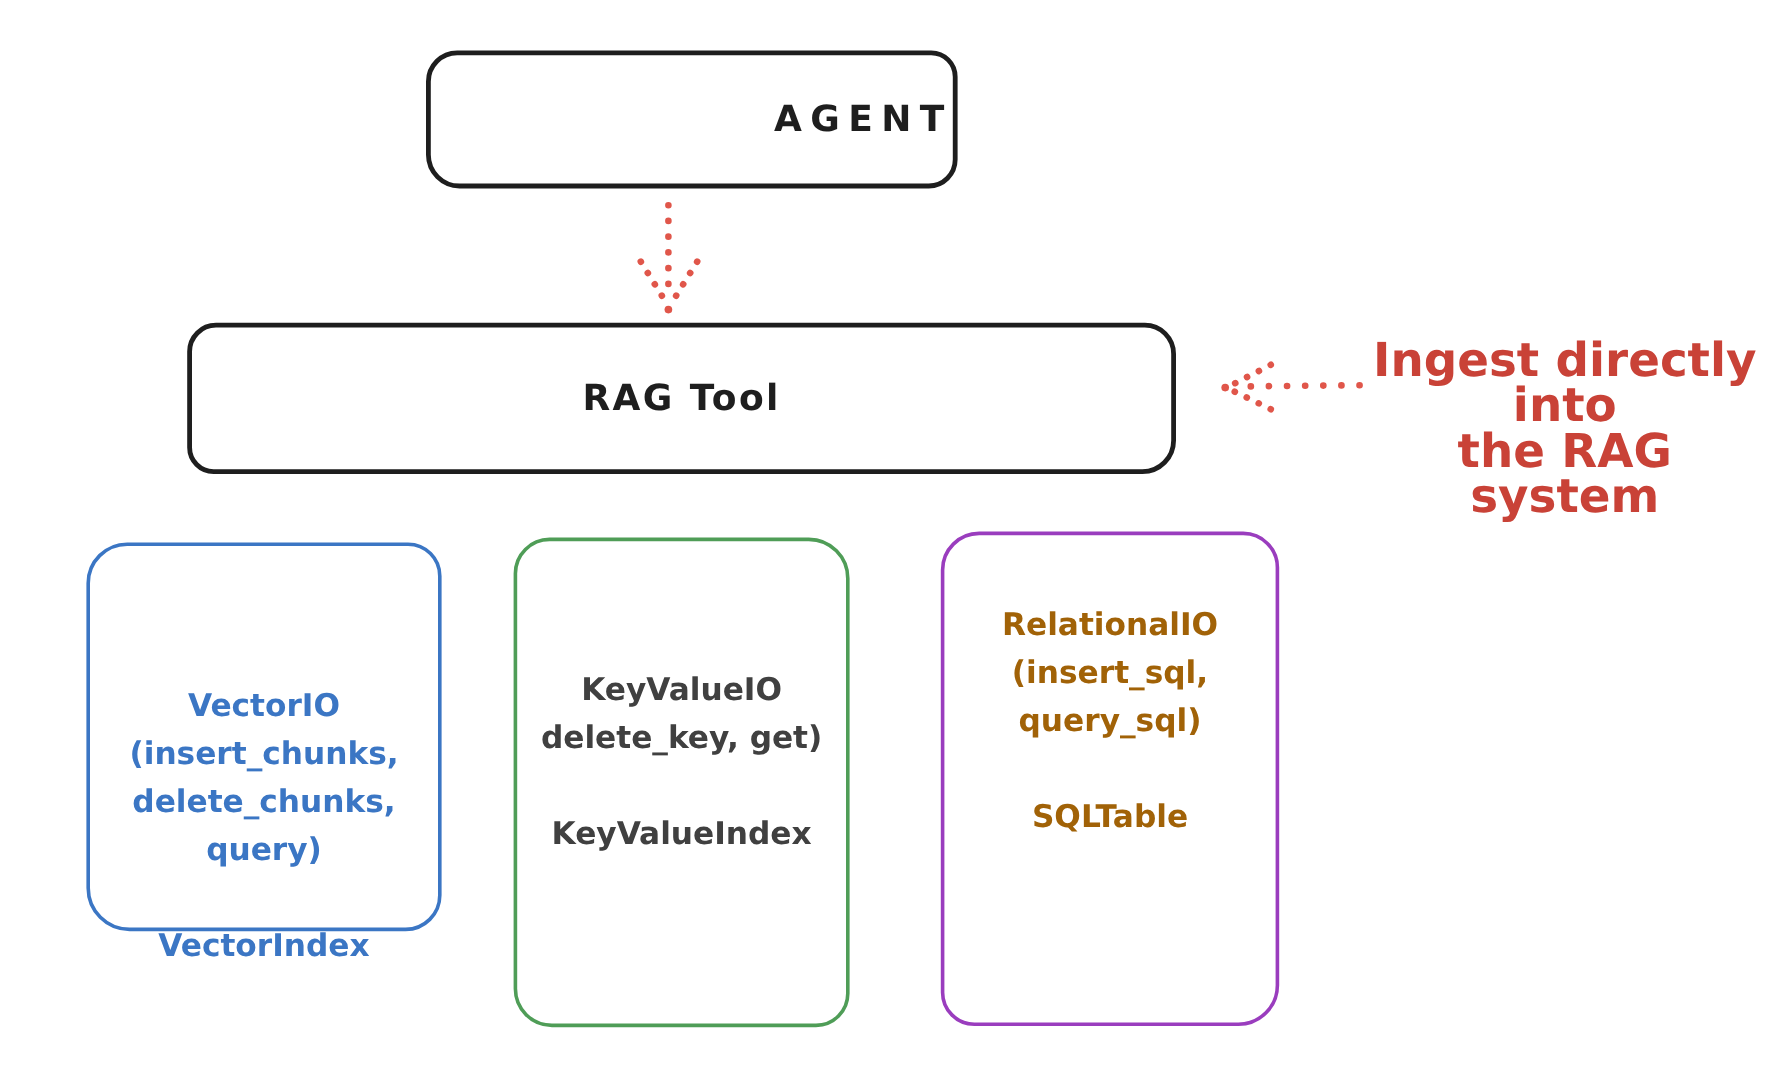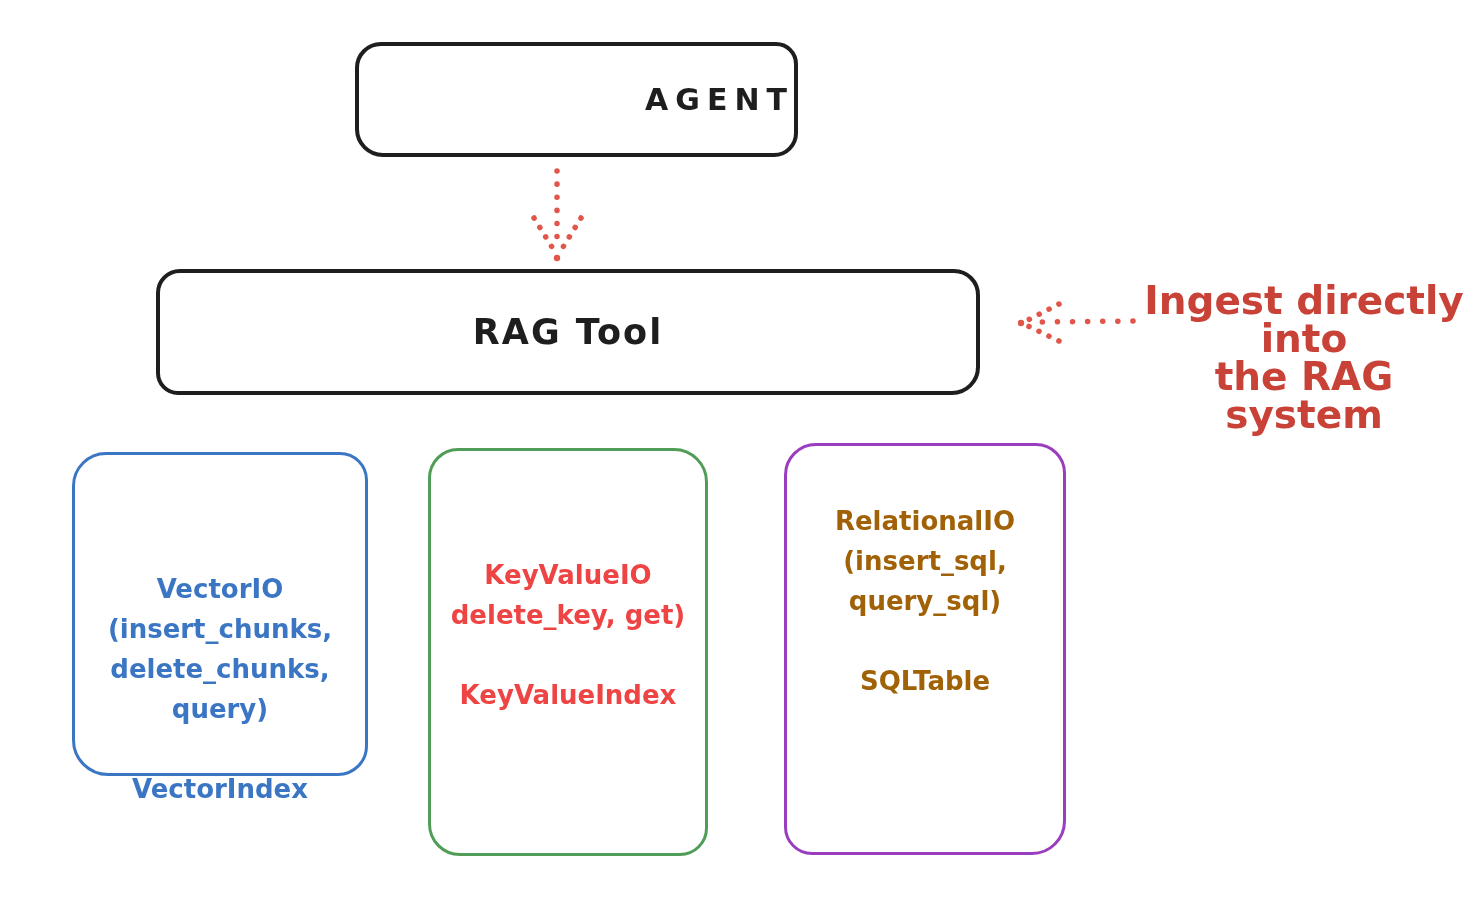--- a/index.html
+++ b/index.html
@@ -39,21 +39,21 @@
     font-size: 30px;
     font-weight: 700;
     letter-spacing: 7px;
   }
   #rag-box {
     left: 156px; top: 269px;
     width: 824px; height: 126px;
     border-radius: 24px 26px 28px 22px;
   }
   #rag-box .node-label {
-    font-size: 35px;
+    font-size: 30px;
     font-weight: 600;
     letter-spacing: 2px;
   }
   
   .store-box {
     position: absolute;
     background: #ffffff;
     border: 3.5px solid;
     box-sizing: border-box;
     text-align: center;
@@ -75,21 +75,21 @@
     width: 296px; height: 324px;
     border-color: #3b76c4;
     color: #3b76c4;
     border-radius: 34px 28px 30px 36px;
     padding-top: 114px;
   }
   #keyvalue-box {
     left: 428px; top: 448px;
     width: 280px; height: 408px;
     border-color: #4f9d57;
-    color: #ef4444;
+    color: #404040;
     border-radius: 30px 34px 28px 32px;
     padding-top: 104px;
   }
   #relational-box {
     left: 784px; top: 443px;
     width: 282px; height: 412px;
     border-color: #9a3dbe;
     color: #a16207;
     border-radius: 32px 30px 34px 28px;
     padding-top: 55px;

